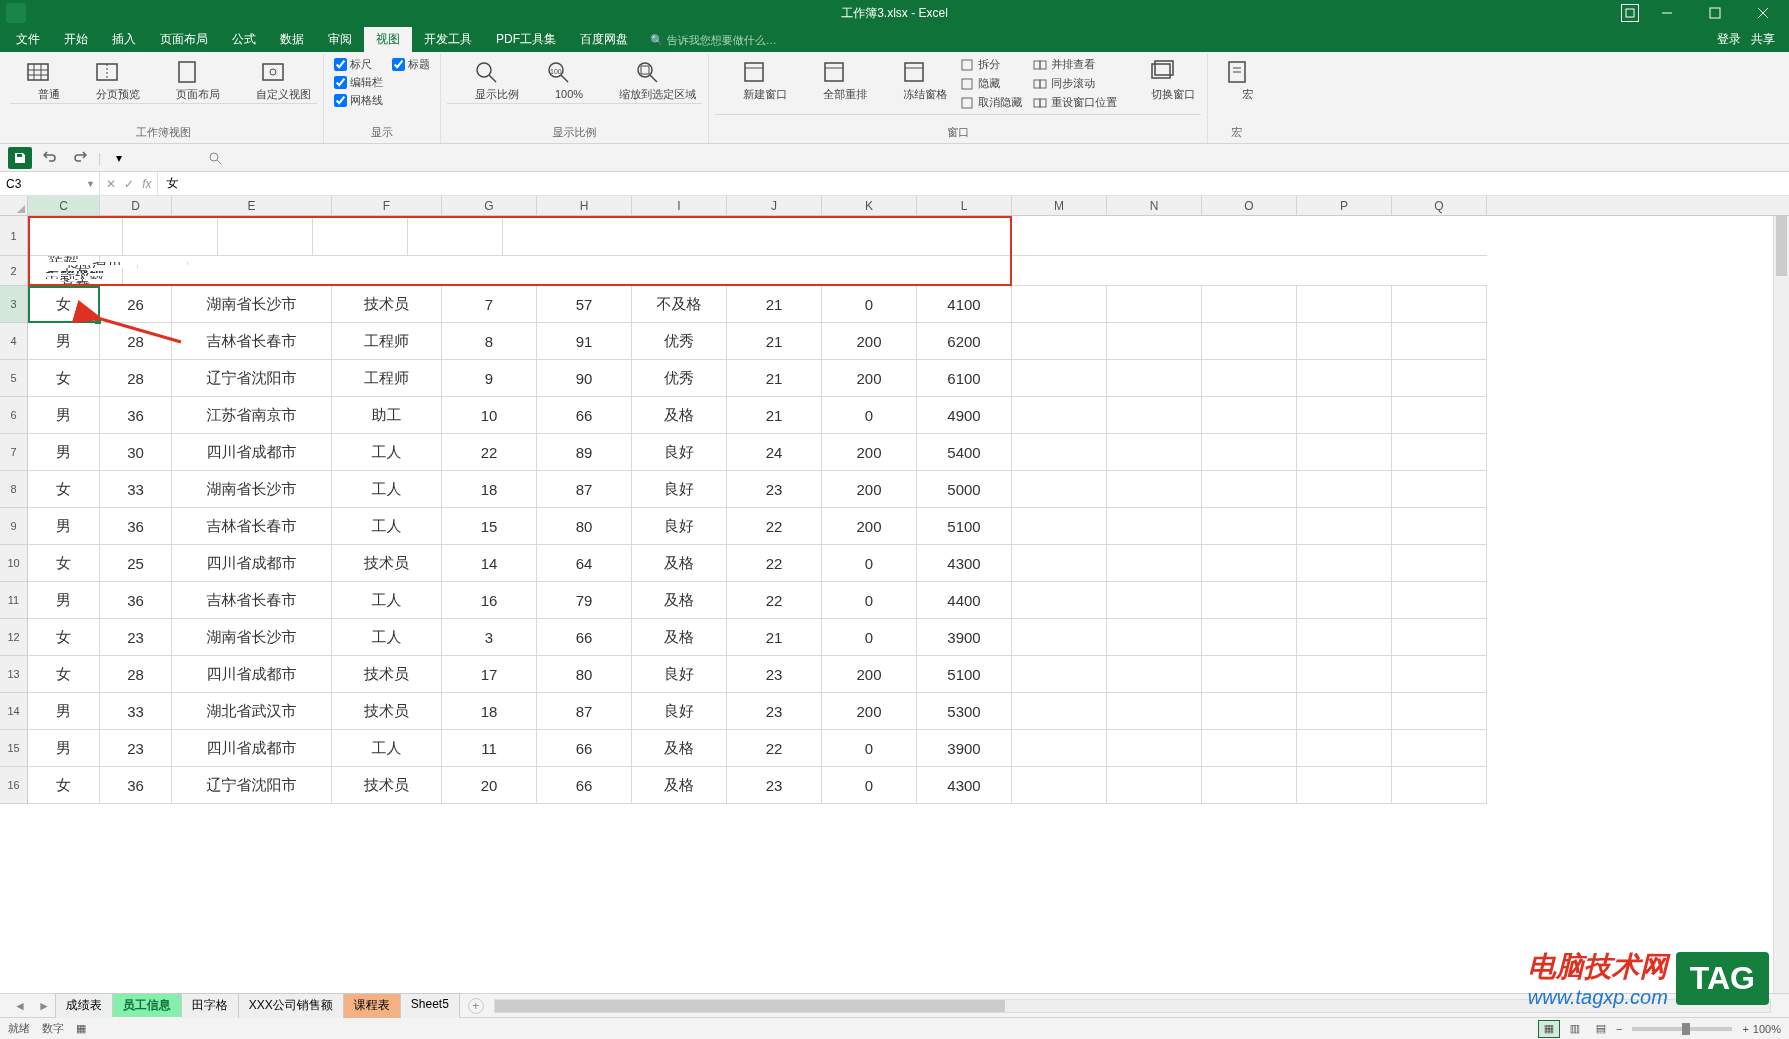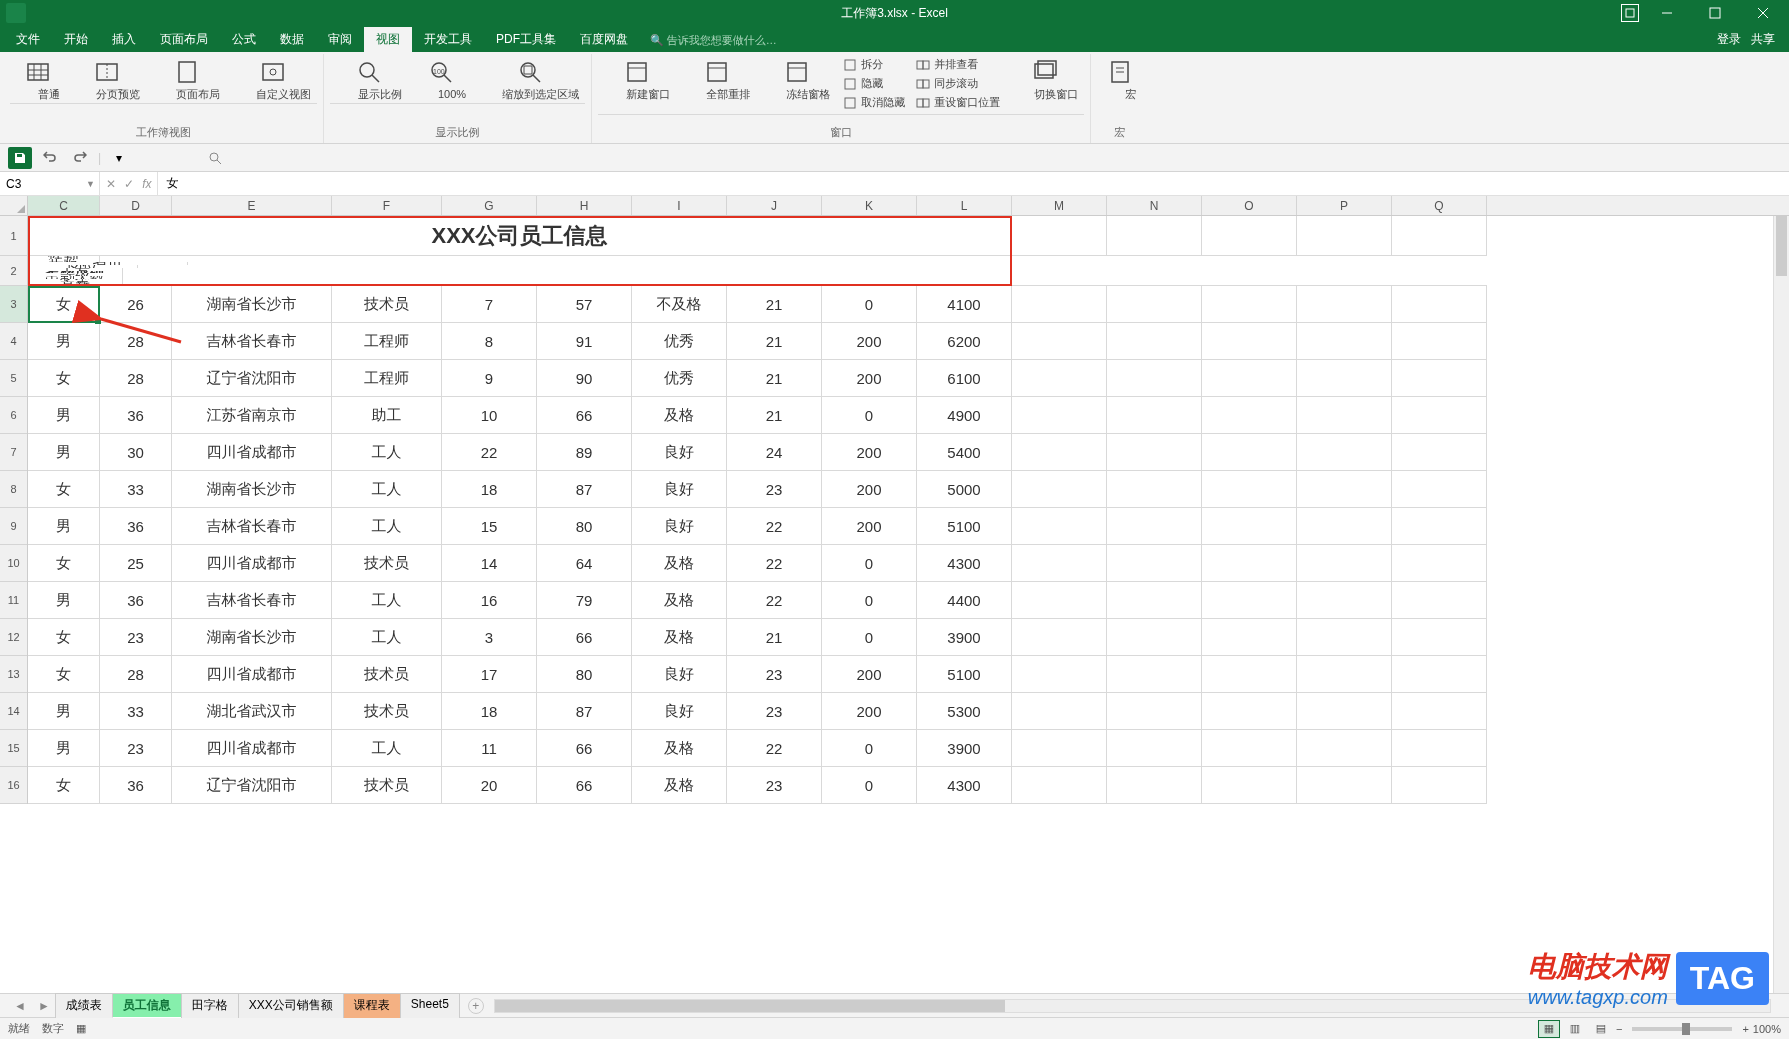--- a/index.html
+++ b/index.html
@@ -86,21 +86,21 @@
 .statusbar .right { margin-left:auto; display:flex; align-items:center; gap:4px; }
 .viewbtn { width:22px; height:18px; border:1px solid transparent; display:flex; align-items:center; justify-content:center; cursor:pointer; }
 .viewbtn.active { background:#d5e8dc; border-color:#0f7238; }
 .zoomslider { width:100px; height:4px; background:#ccc; position:relative; margin:0 6px; }
 .zoomslider .thumb { position:absolute; left:50%; top:-4px; width:8px; height:12px; background:#888; }
 
 
 .watermark { position:fixed; right:20px; bottom:30px; text-align:right; z-index:100; pointer-events:none; display:flex; align-items:center; gap:8px; }
 .watermark .txt1 { color:#e03020; font-size:28px; font-weight:bold; font-style:italic; }
 .watermark .txt2 { color:#2176d2; font-size:20px; font-style:italic; }
-.watermark .tag { background:#3b82f6; color:#fff; font-size:32px; font-weight:bold; padding:8px 14px; border-radius:4px; }
+.watermark .tag { background:#15803d; color:#fff; font-size:32px; font-weight:bold; padding:8px 14px; border-radius:4px; }
 
 .vscroll { position:absolute; right:0; top:20px; bottom:0; width:16px; background:#f0f0f0; border-left:1px solid #ddd; }
 .vscroll .thumb { position:absolute; top:0; left:2px; right:2px; height:60px; background:#ccc; }
 </style>
 </head>
 <body>
 
 <div class="titlebar">
   <div class="icon"></div>
   <div class="title">工作簿3.xlsx - Excel</div>
@@ -187,20 +187,29 @@
               <rect x="4" y="6" width="20" height="16" stroke-width="1.5"></rect>
               <circle cx="14" cy="14" r="3"></circle>
             </svg>
           </div>
           <div class="txt">自定义视图</div>
         </div>
       </div>
     <div class="label">工作簿视图</div>
   </div>
 
+  <div class="rgroup">
+    <div class="vstack" id="rg2" style="flex-wrap:wrap;height:64px;">
+        <label class="checkrow"><input type="checkbox" checked="" style="">标尺</label>
+        <label class="checkrow"><input type="checkbox" checked="" style="">编辑栏</label>
+        <label class="checkrow"><input type="checkbox" checked="" style="">网格线</label>
+        <label class="checkrow"><input type="checkbox" checked="" style="">标题</label>
+      </div>
+    <div class="label">显示</div>
+  </div>
 
   <div class="rgroup">
     <div class="row" id="rg3">
         <div class="rbtn">
           <div class="ico">
             <svg width="28" height="28">
               <circle cx="12" cy="12" r="7" stroke-width="1.5"></circle>
               <line x1="17" y1="17" x2="24" y2="24" stroke-width="1.5"></line>
             </svg>
           </div>
@@ -421,21 +430,20 @@
         <div class="rh" style="height: 37px;">10</div>
         <div class="rh" style="height: 37px;">11</div>
         <div class="rh" style="height: 37px;">12</div>
         <div class="rh" style="height: 37px;">13</div>
         <div class="rh" style="height: 37px;">14</div>
         <div class="rh" style="height: 37px;">15</div>
         <div class="rh" style="height: 37px;">16</div>
       </div>
     <div class="cells" id="cellsarea" style="width: 1459px;">
         <div class="row title-row" style="height: 40px;">
-          <div class="cell" style="width: 984px;">XXX公司员工信息</div>
           <div class="cell" style="width: 95px;"></div>
           <div class="cell" style="width: 95px;"></div>
           <div class="cell" style="width: 95px;"></div>
           <div class="cell" style="width: 95px;"></div>
           <div class="cell" style="width: 95px;"></div>
         </div>
         <div class="row header-row" style="height: 30px; flex-direction: column;">
           <div class="cell" style="width: 72px;">性别</div>
           <div class="cell" style="width: 72px;">年龄</div>
           <div class="cell" style="width: 160px;">省市</div>

